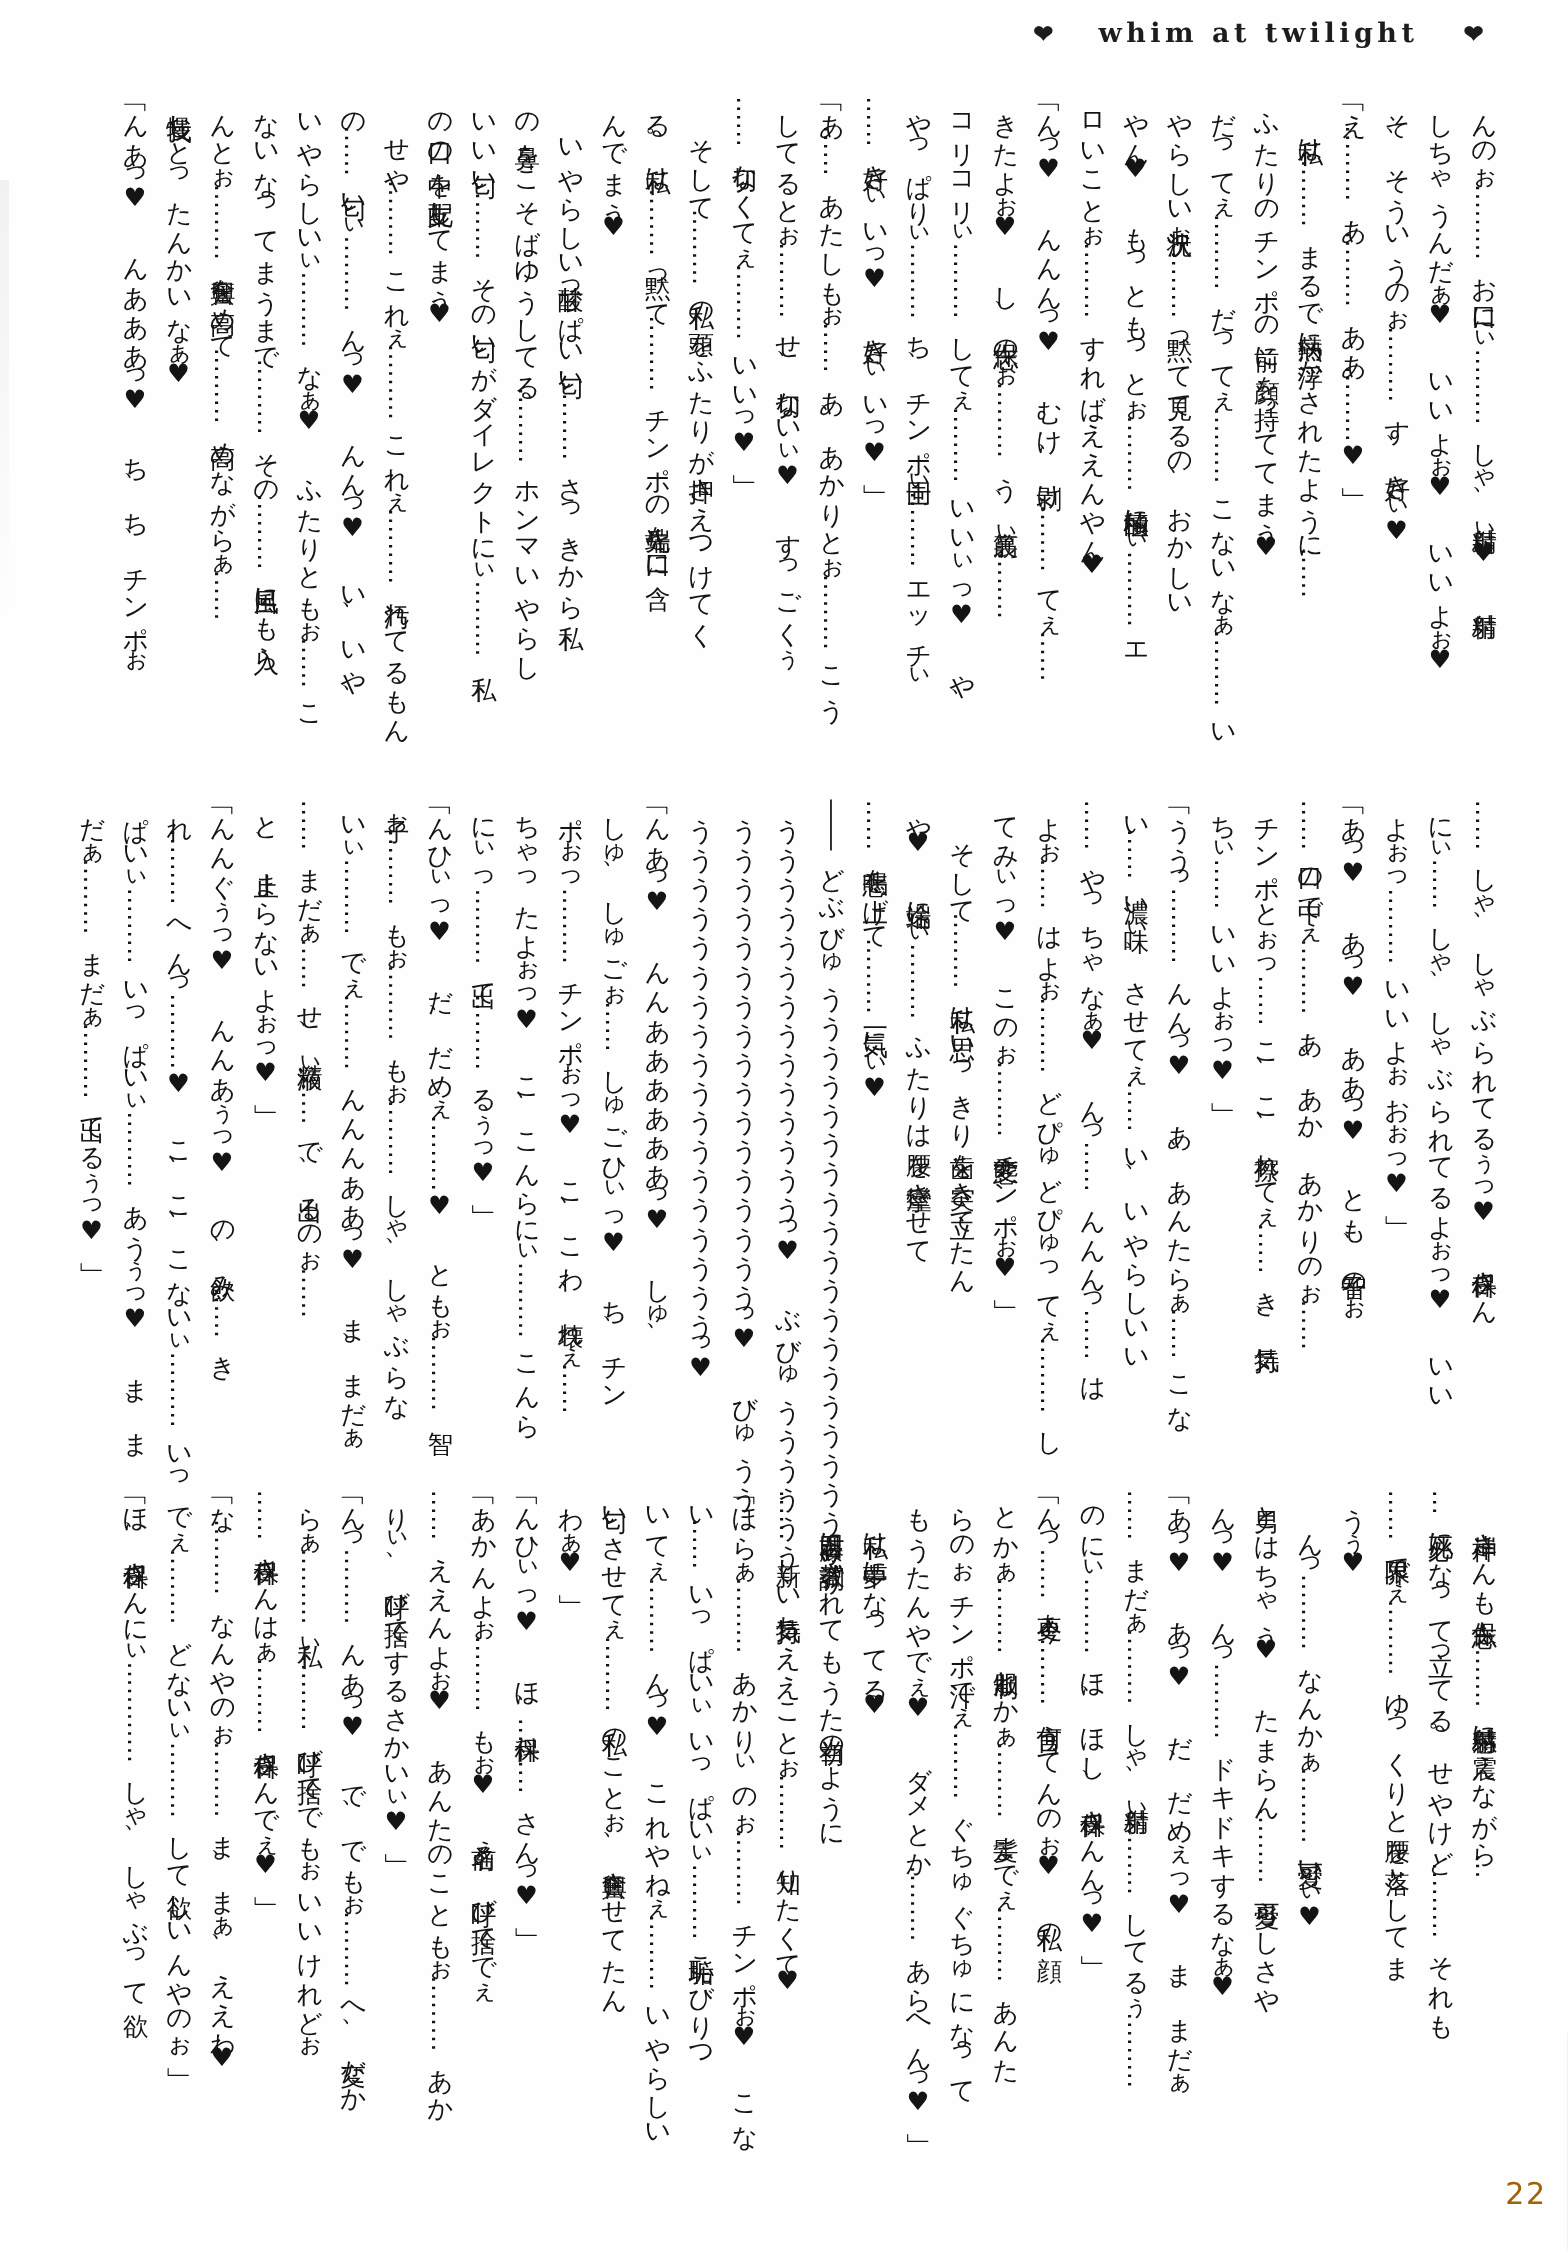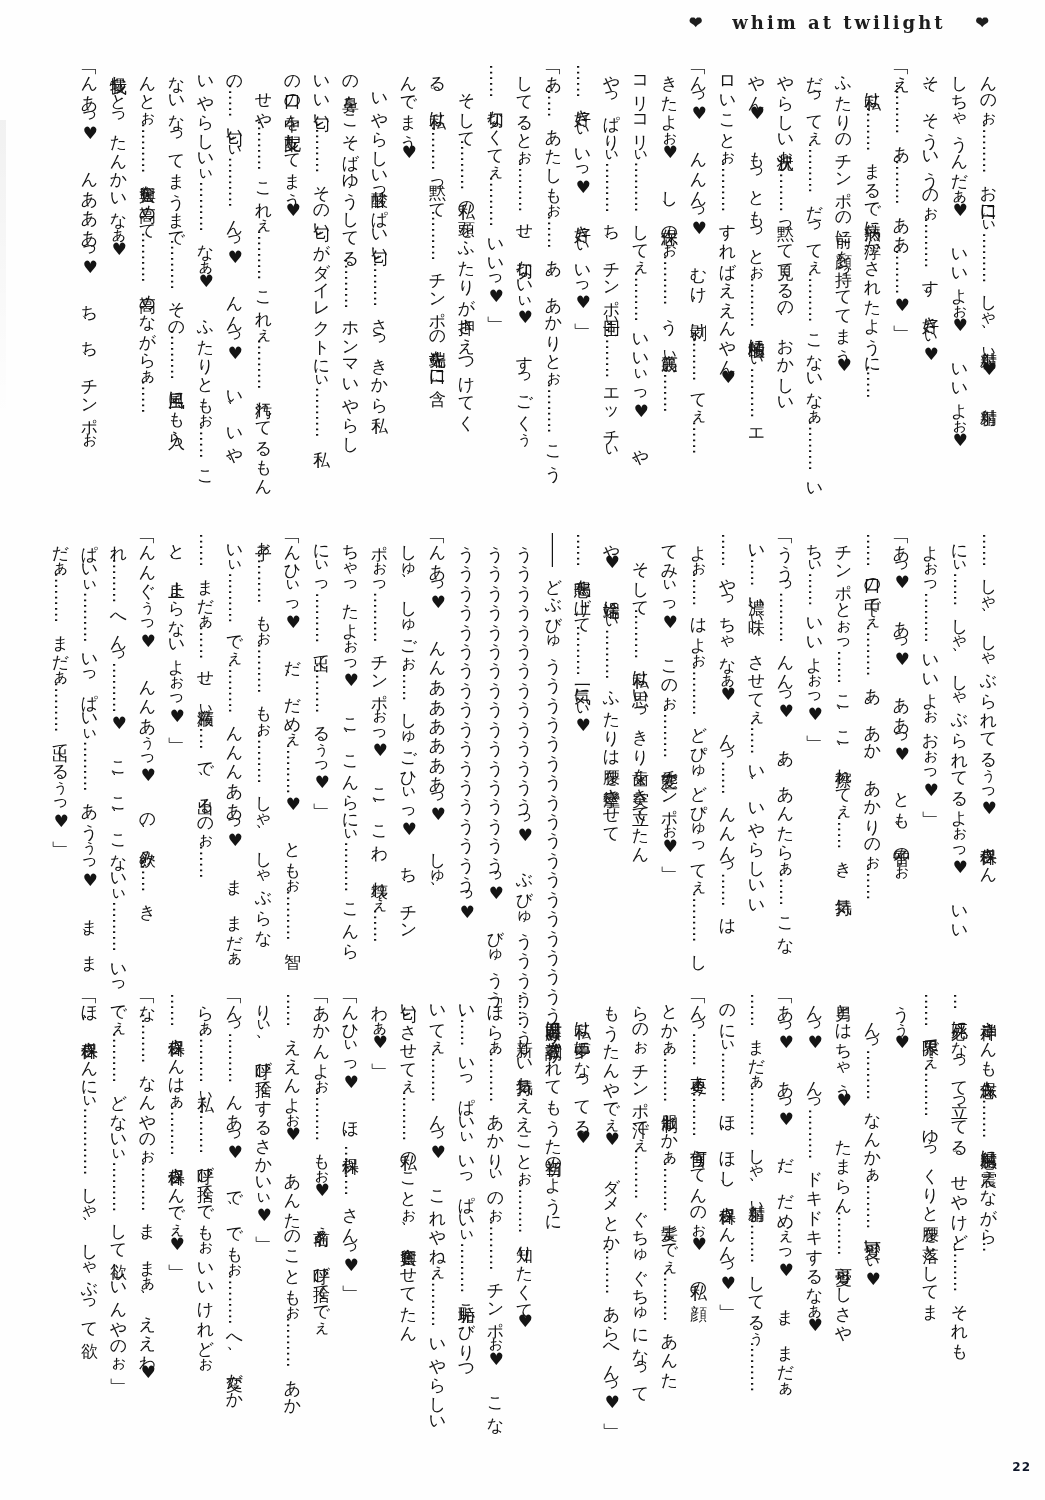--- a/index.html
+++ b/index.html
@@ -54,25 +54,24 @@
     overflow: visible;
   }
   #band-top    { top: 64px;  height: 468px; }
   #band-middle { top: 533px; height: 460px; }
   #band-bottom { top: 993px; height: 474px; }
   
   .pagenum {
     position: absolute;
     right: 14px;
     bottom: 26px;
-    font-size: 12px;
+    font-size: 20px;
     letter-spacing: 1px;
-    color: #0f172a;
+    color: #a16207;
     font-family: "DejaVu Sans", sans-serif;
-    font-weight: bold;
   }
   
   .scan-smudge {
     position: absolute;
     left: 0;
     top: 120px;
     width: 6px;
     height: 300px;
     background: linear-gradient(to bottom, rgba(0,0,0,0.05), rgba(0,0,0,0.0));
     pointer-events: none;

